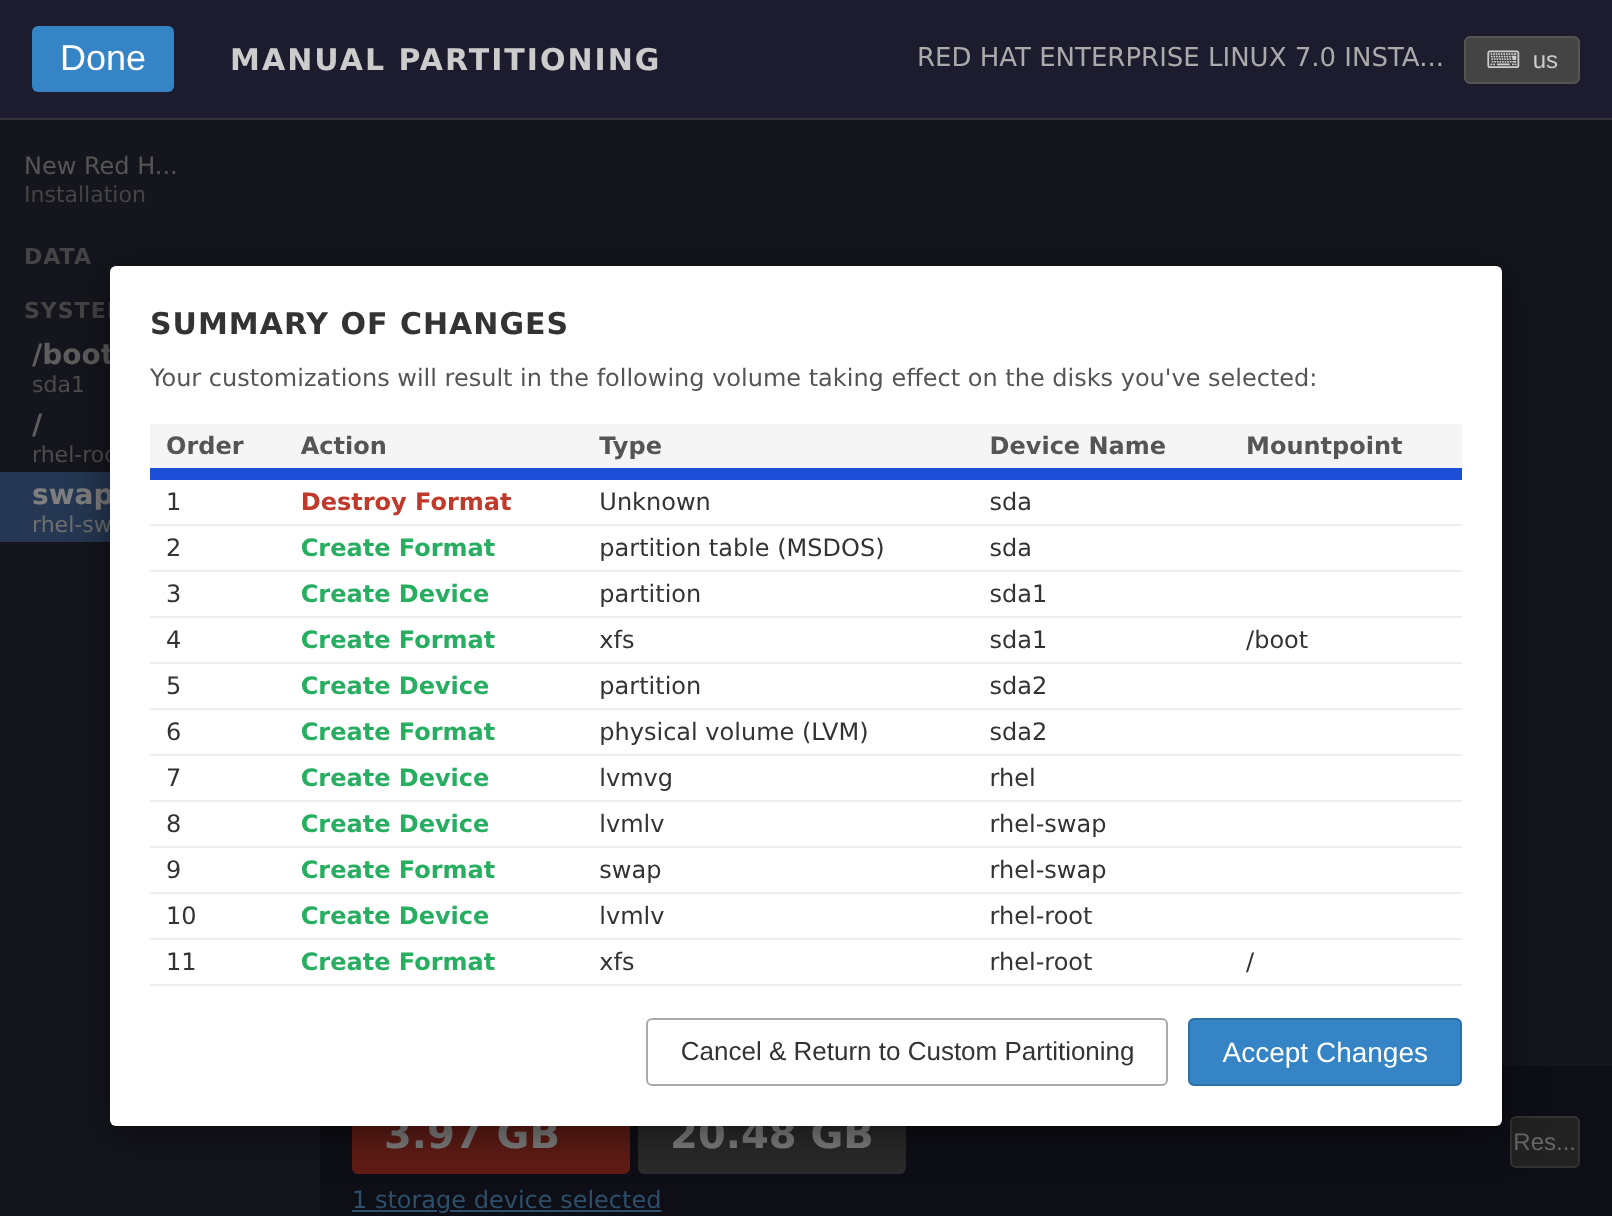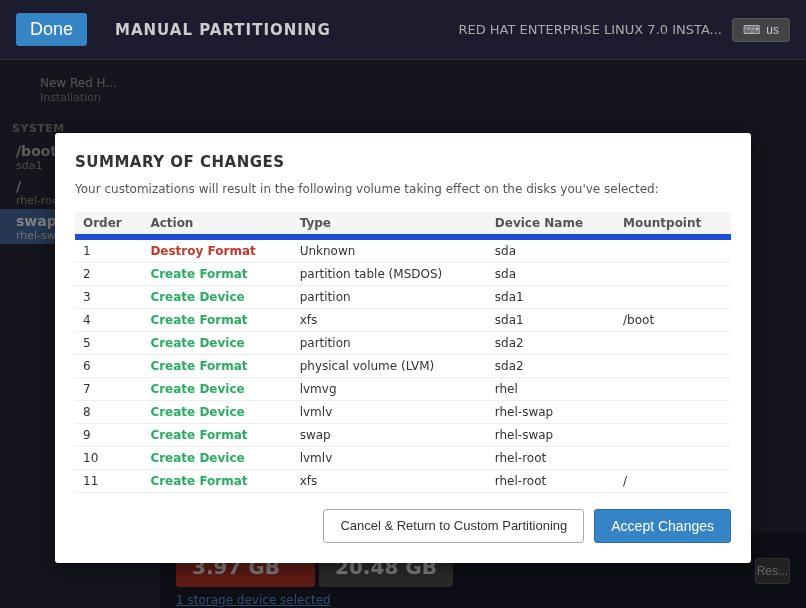--- a/index.html
+++ b/index.html
@@ -295,24 +295,25 @@
     <button class="keyboard-btn">
       <span>⌨</span>
       <span>us</span>
     </button>
   </div>
 </div>
 
 <div class="main-content">
 
   <div class="sidebar">
-    <div style="padding:8px 12px;color:#aaa;font-size:12px;margin-left:28px;">
+    <div style="padding:8px 12px;color:#aaa;font-size:12px;">
       <span>New Red H...</span><br>
       <span style="color:#888;font-size:11px;">Installation</span>
     </div>
+    <div class="sidebar-section">DATA</div>
     <div class="sidebar-section">SYSTEM</div>
 
     <div class="sidebar-item">
       <div class="sidebar-item-main">/boot</div>
       <div class="sub">sda1</div>
     </div>
     <div class="sidebar-item">
       <div class="sidebar-item-main">/</div>
       <div class="sub">rhel-root</div>
     </div>

